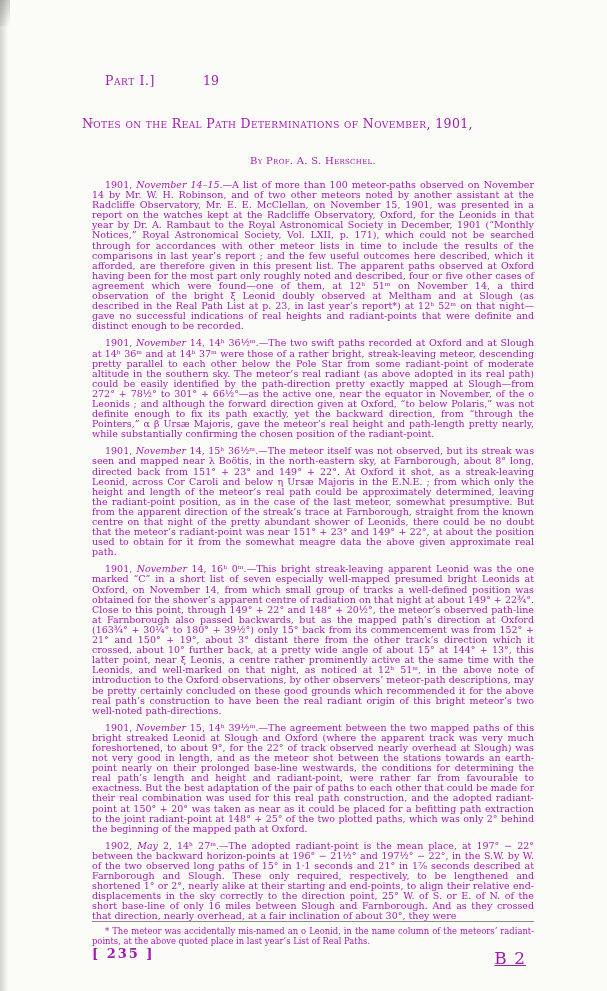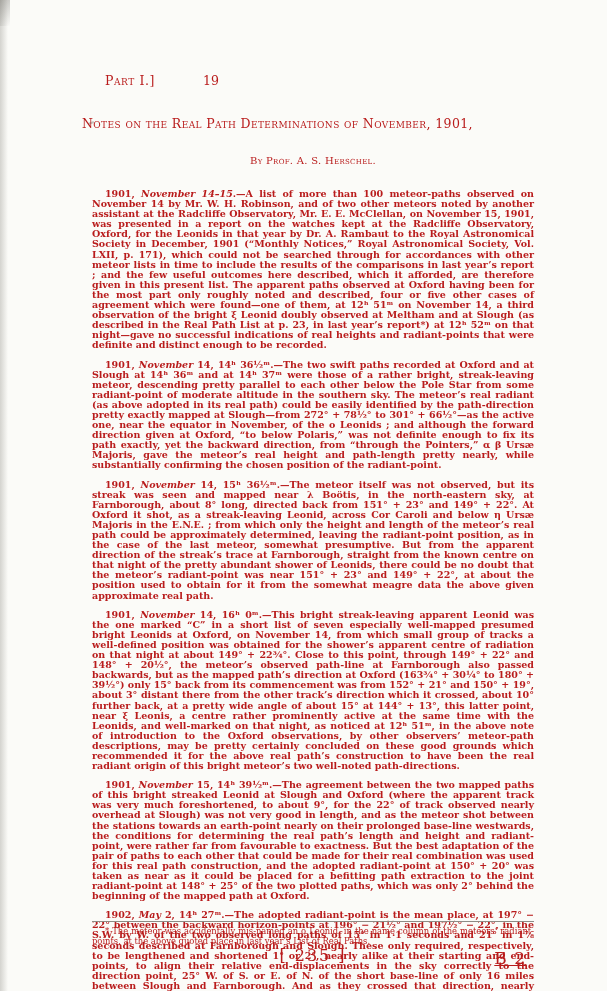--- a/index.html
+++ b/index.html
@@ -6,21 +6,21 @@
   body {
     width: 607px; height: 991px;
     background: #f2f1ee;
     overflow: hidden;
     font-family: "DejaVu Serif", "Liberation Serif", serif;
   }
   .page {
     position: relative;
     width: 607px; height: 991px;
     background: #fbfbf8;
-    color: #b91c1c;
+    color: #a21caf;
   }
   .scan-edge {
     position: absolute; left: 0; top: 0; bottom: 0; width: 8px;
     background: linear-gradient(to right, rgba(110,108,100,0.28), rgba(110,108,100,0));
   }
   .scan-corner {
     position: absolute; left: 0; top: 0; width: 10px; height: 26px;
     background: linear-gradient(135deg, rgba(80,78,70,0.35), rgba(80,78,70,0));
   }
   .header {
@@ -50,36 +50,36 @@
   .byline {
     position: absolute; top: 155px; left: 92px; width: 442px;
     text-align: center; font-variant: small-caps;
     font-size: 10px; letter-spacing: 0.3px;
   }
   .body-text {
     position: absolute; top: 180px; left: 92px; width: 442px;
     font-size: 9.5px; line-height: 10.1px;
     text-align: justify;
   }
-  .para { margin: 9px 0 7px 0; text-indent: 13px; font-weight: bold; }
+  .para { margin: 0 0 7px 0; text-indent: 13px; }
   .it { font-style: italic; }
   .footnote-rule {
     position: absolute; top: 921px; left: 92px; width: 442px;
     border-top: 1px solid #8d8b85; height: 0;
   }
   .footnote {
     position: absolute; top: 927px; left: 92px; width: 442px;
     font-size: 8.4px; line-height: 9.6px; text-align: justify; text-indent: 13px;
   }
   .footer {
     position: absolute; top: 946px; left: 92px; width: 442px; height: 18px;
   }
   .footer-center {
-    position: absolute; left: 0; right: 0; text-align: center;
-    font-size: 16px; letter-spacing: 2px;
+    position: absolute; left: 0; right: 0; 
+    font-size: 13px; letter-spacing: 2px; font-weight: bold;
   }
   .footer-right {
     position: absolute; right: 8px; top: 2px;
     font-size: 17px; letter-spacing: 1px; text-decoration: underline;
   }
 </style>
 </head>
 <body>
 
 <div class="page">

